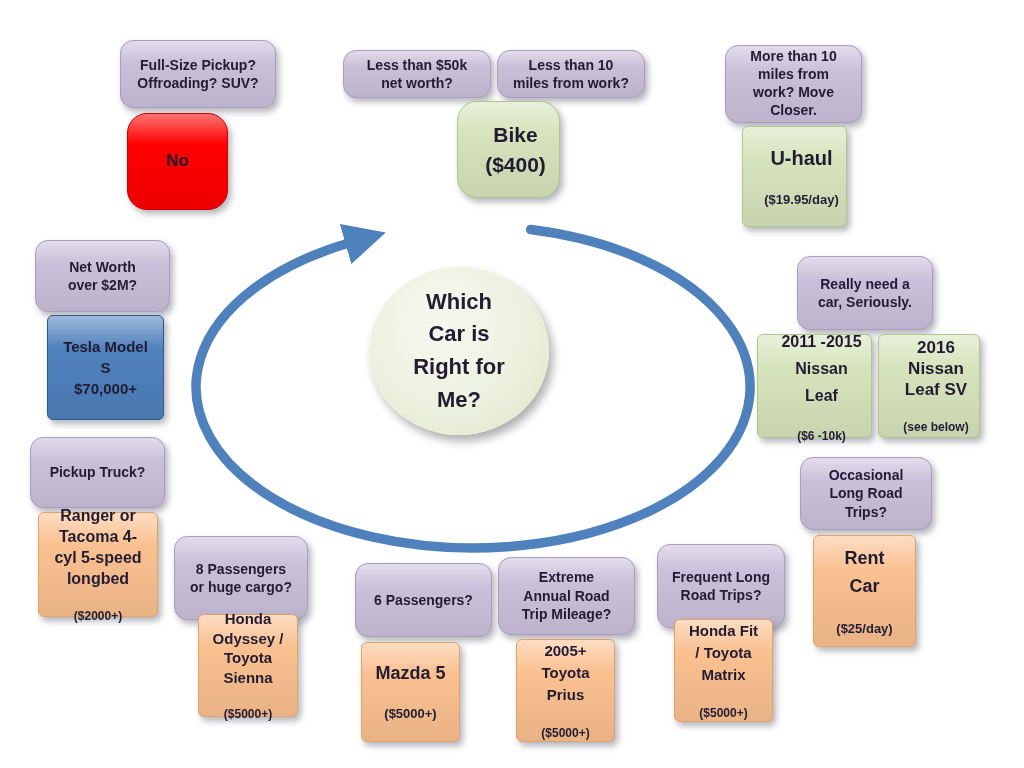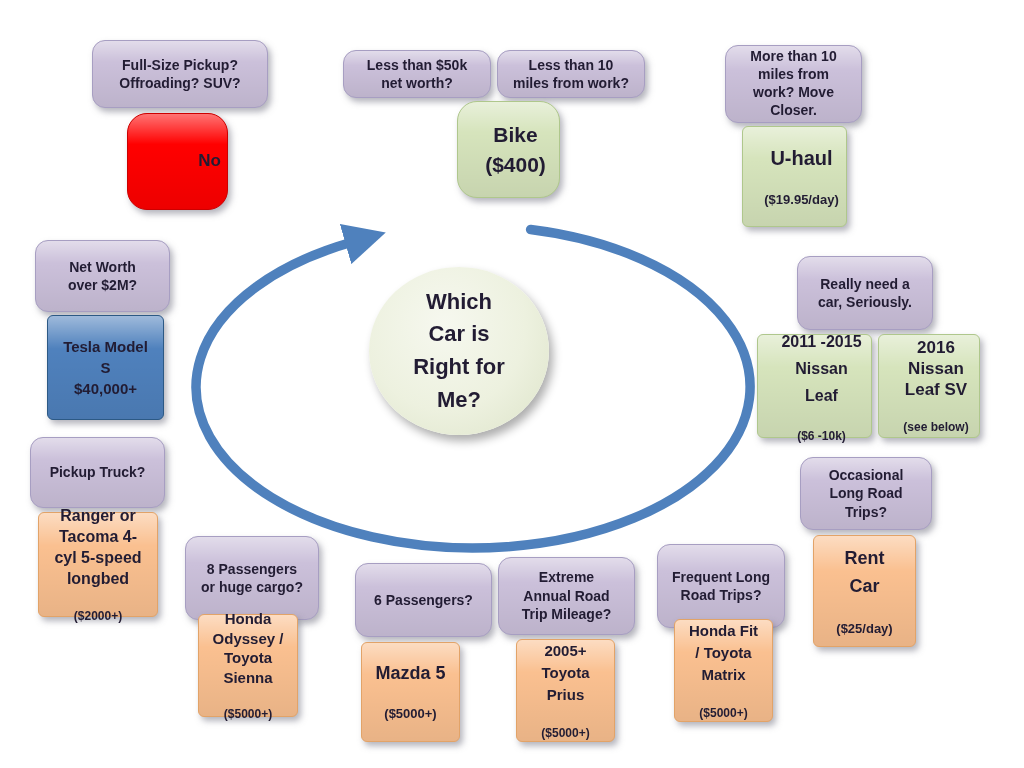--- a/index.html
+++ b/index.html
@@ -12,21 +12,21 @@
     text-align:center;box-sizing:border-box;padding:4px 6px;
     box-shadow:3px 4px 6px rgba(108,108,124,.5);
     background-image:linear-gradient(180deg, rgba(255,255,255,.45) 0%, rgba(255,255,255,0) 32%, rgba(0,0,0,.07) 100%);
   }
   .q{border-radius:13px;font-size:14px;}
   .a{border-radius:6px;}
   .purple{background-color:var(--purple,#cbc0da);border:1px solid var(--purple_border,#a79ec2);}
   .green{background-color:var(--green,#d6e4bc);border:1px solid var(--green_border,#afc78c);padding-left:20px;}
   .orange{background-color:var(--orange,#fac090);border:1px solid var(--orange_border,#e2a368);}
   .blue{background-color:var(--blue,#4f81bd);border:1px solid var(--blue_border,#2c5985);}
-  .red{background-color:var(--red,#ff0000);border:1px solid var(--red_border,#cc0000);align-items:flex-end;}
+  .red{background-color:var(--red,#ff0000);border:1px solid var(--red_border,#cc0000);}
   .txt{white-space:pre-line;line-height:1.32;}
   .sub{white-space:pre-line;font-size:12px;line-height:1.25;margin-top:20px;}
   #circle{
     position:absolute;left:369px;top:267px;width:180px;height:168px;border-radius:50%;
     display:flex;align-items:center;justify-content:center;text-align:center;
     background:radial-gradient(ellipse at 42% 34%, #f6f8ef 0%, var(--circle,#edf1df) 55%, #dce3c8 100%);
     box-shadow:4px 6px 10px rgba(0,0,0,.32);
   }
   #circle .txt{font-size:22px;line-height:1.48;}
   svg{position:absolute;left:0;top:0;}
@@ -40,21 +40,21 @@
 
   <svg width="1024" height="768" viewBox="0 0 1024 768">
     <defs>
       <marker id="ah" viewBox="0 0 10 10" refX="1.5" refY="5" markerWidth="4.4" markerHeight="4.4" orient="auto">
         <path d="M0,0 L10,5 L0,10 z"></path>
       </marker>
     </defs>
     <path class="arrowpath" d="M 530.6,229.5 A 277,161 0 1 1 351.6,242.3" fill="none" stroke="#4F81BD" stroke-width="9.5" stroke-linecap="round" marker-end="url(#ah)"></path>
   </svg>
 
-  <div class="box q purple" style="left:92px;top:40px;width:176px;height:68px">
+  <div class="box q purple" style="left:120px;top:40px;width:156px;height:68px">
     <div class="txt">Full-Size Pickup?
 Offroading? SUV?</div>
   </div>
   <div class="box a red" style="left:127px;top:113px;width:101px;height:97px;border-radius:20px">
     <div class="txt" style="font-size:17px">No</div>
   </div>
 
   <div class="box q purple" style="left:343px;top:50px;width:148px;height:48px">
     <div class="txt">Less than $50k
 net worth?</div>
@@ -79,21 +79,21 @@
     <div class="sub" style="font-size:13px">($19.95/day)</div>
   </div>
 
   <div class="box q purple" style="left:35px;top:240px;width:135px;height:72px">
     <div class="txt">Net Worth
 over $2M?</div>
   </div>
   <div class="box a blue" style="left:47px;top:315px;width:117px;height:105px">
     <div class="txt" style="font-size:15px;line-height:1.4">Tesla Model
 S
-$40,000+</div>
+$70,000+</div>
   </div>
 
   <div class="box q purple" style="left:30px;top:437px;width:135px;height:71px">
     <div class="txt">Pickup Truck?</div>
   </div>
   <div class="box a orange" style="left:38px;top:512px;width:120px;height:105px">
     <div class="txt">Ranger or
 Tacoma 4-
 cyl 5-speed
 longbed</div>
@@ -127,21 +127,21 @@
     <div class="txt">Occasional
 Long Road
 Trips?</div>
   </div>
   <div class="box a orange" style="left:813px;top:535px;width:103px;height:112px">
     <div class="txt" style="font-size:18px;line-height:1.55">Rent
 Car</div>
     <div class="sub" style="font-size:13px">($25/day)</div>
   </div>
 
-  <div class="box q purple" style="left:185px;top:536px;width:134px;height:84px">
+  <div class="box q purple" style="left:174px;top:536px;width:134px;height:84px">
     <div class="txt">8 Passengers
 or huge cargo?</div>
   </div>
   <div class="box a orange" style="left:198px;top:614px;width:100px;height:103px">
     <div class="txt" style="font-size:15px;line-height:1.3">Honda
 Odyssey /
 Toyota
 Sienna</div>
     <div class="sub">($5000+)</div>
   </div>

